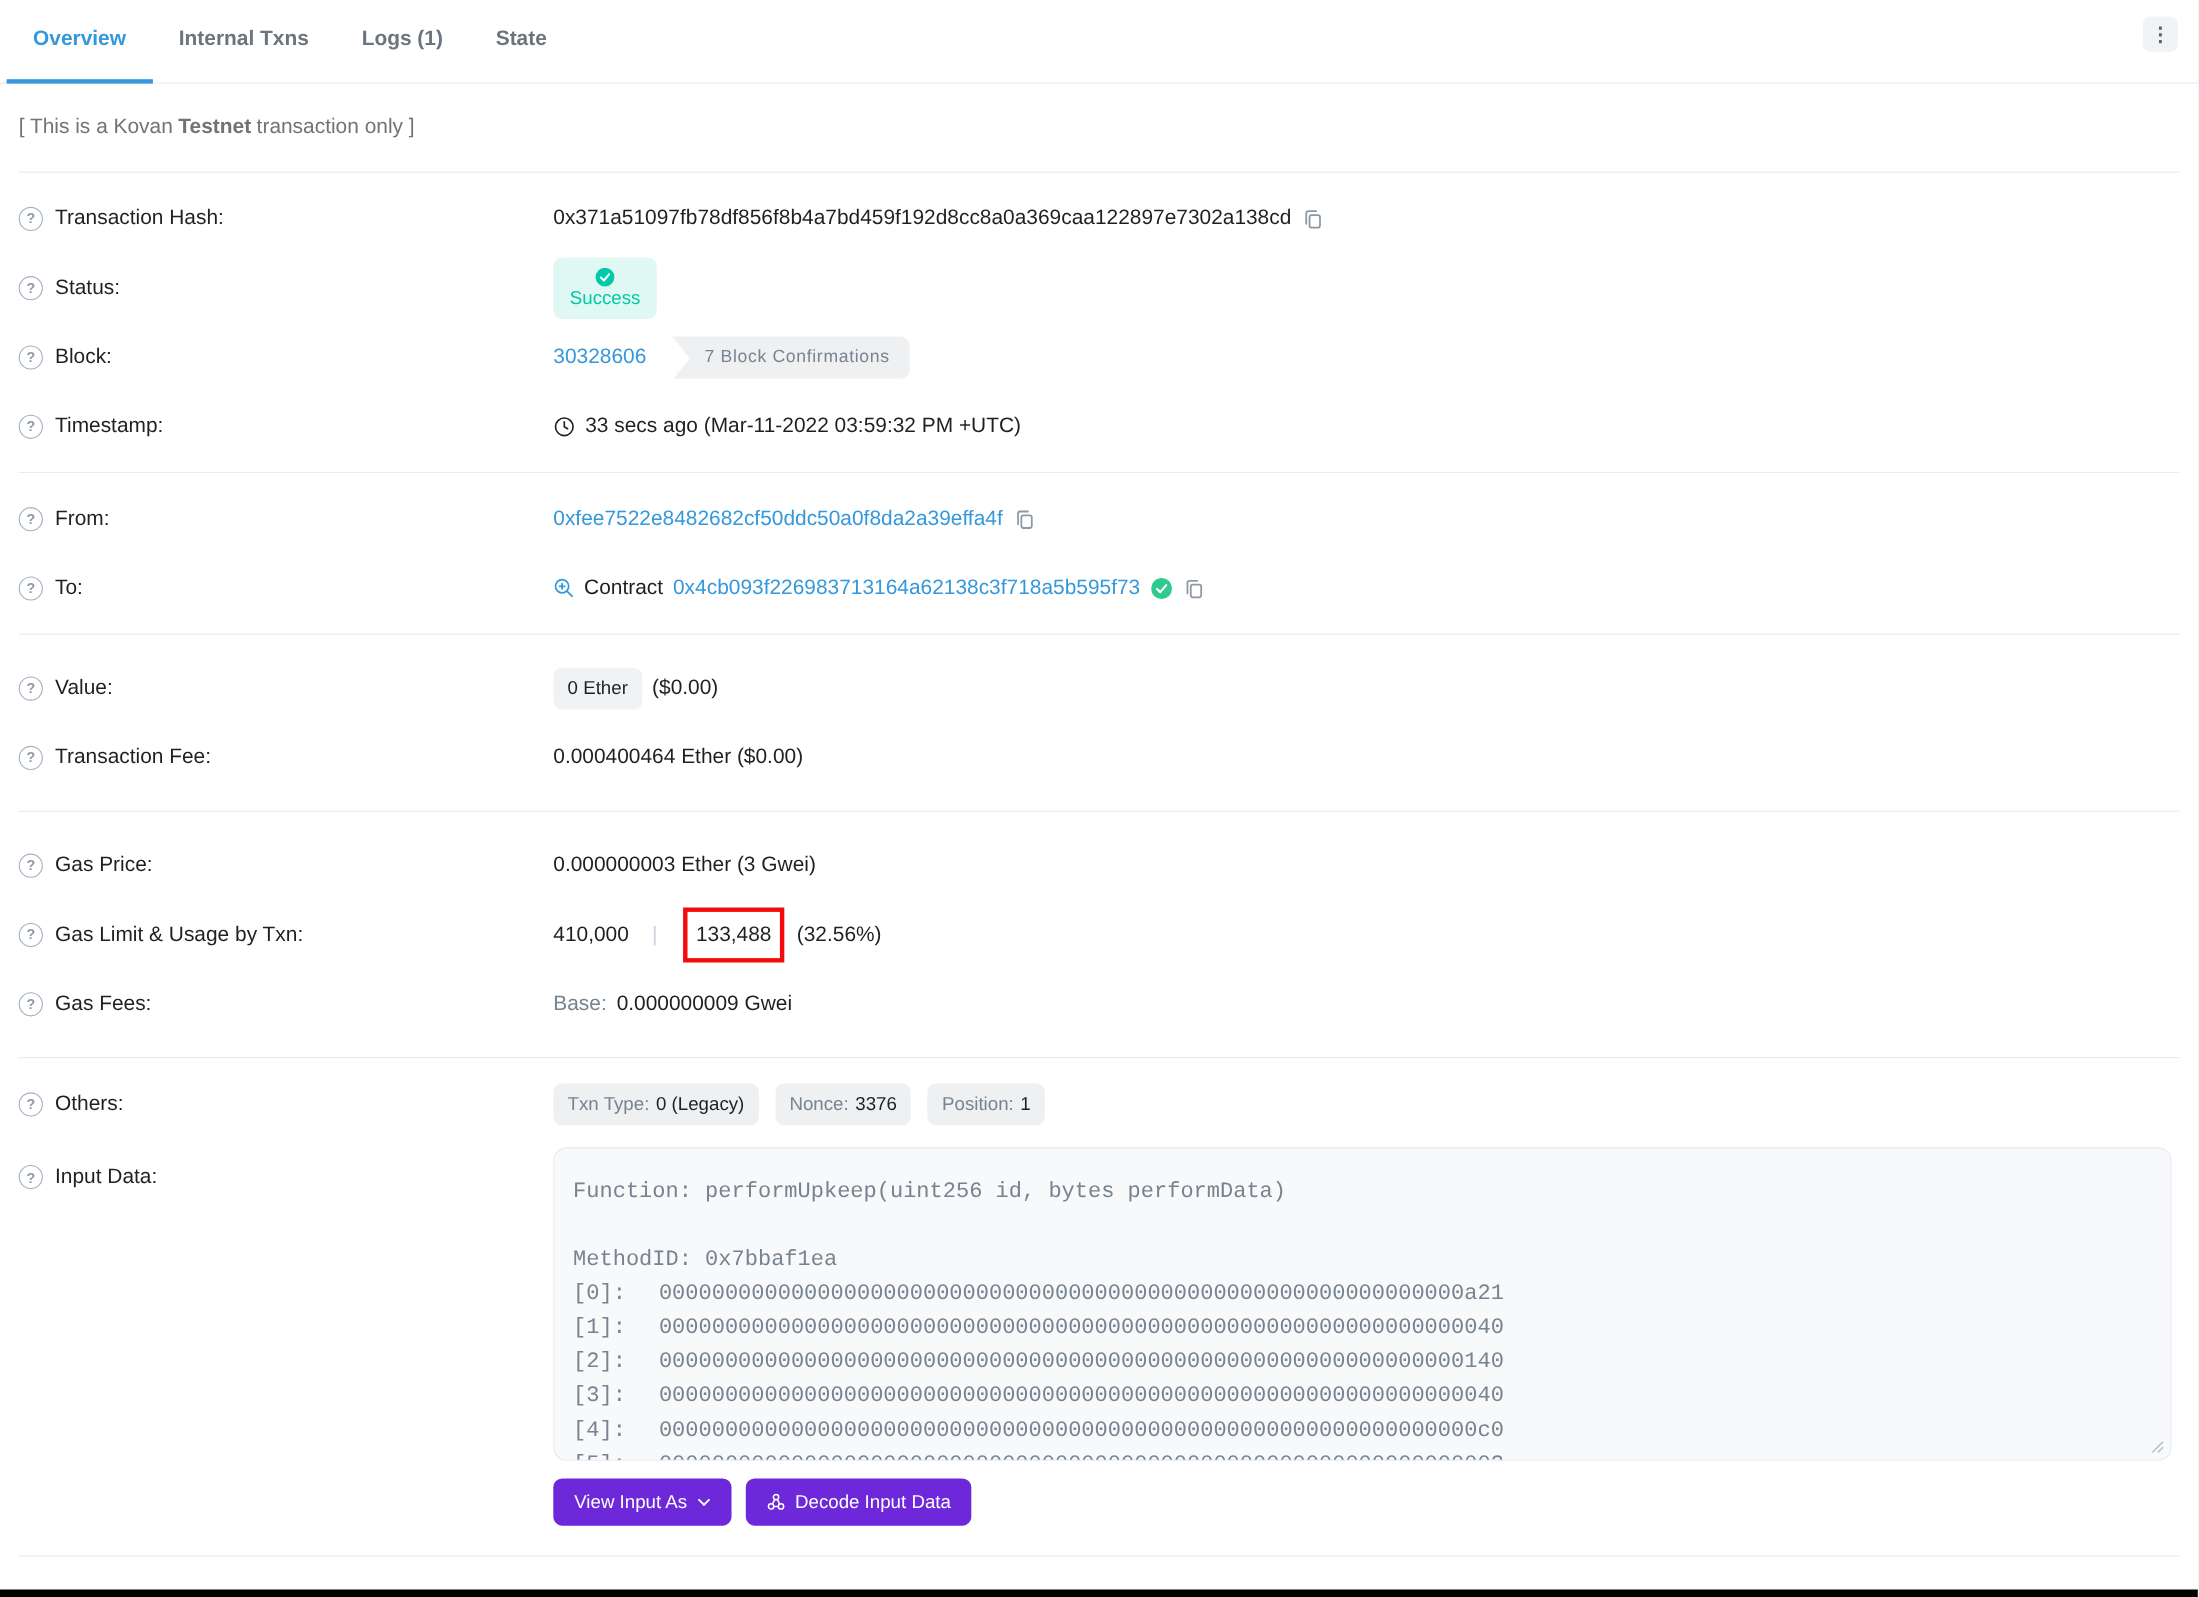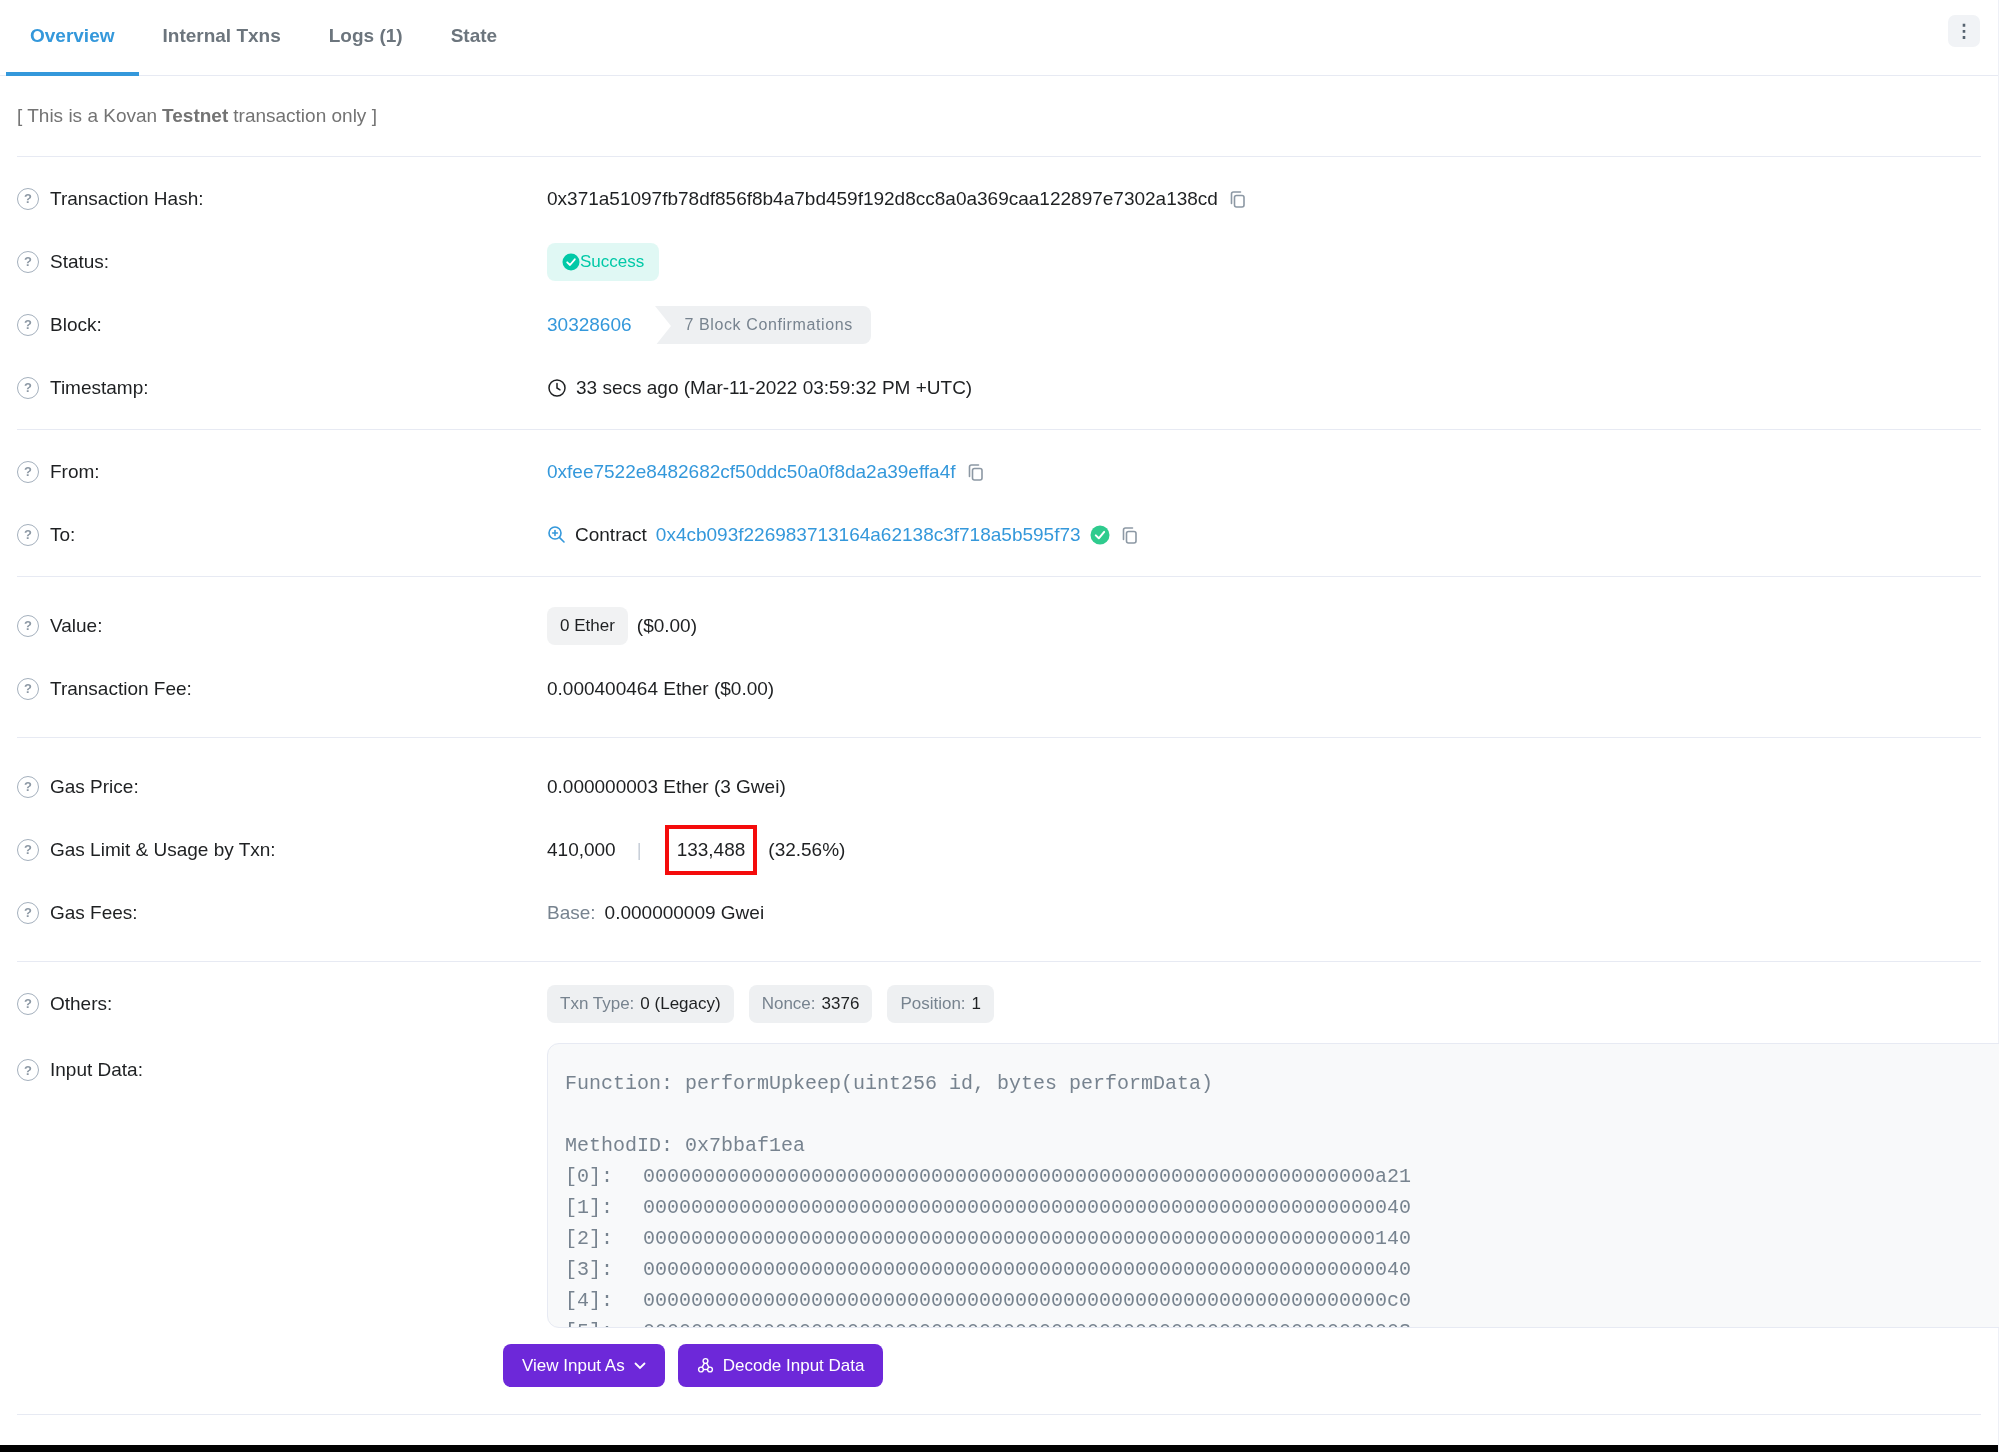--- a/index.html
+++ b/index.html
@@ -35,28 +35,28 @@
   .group { padding:10px 17px; }
   .group.pad-lg { padding:17px 17px; }
   .row { display:flex; align-items:center; min-height:63px; }
   .row.top { align-items:flex-start; }
   .row.top .row-label { padding-top:16px; }
   .row-label { display:flex; align-items:center; gap:11px; flex:0 0 486px; font-size:19px; color:#1e2022; }
   .help {
     width:22px; height:22px; border:1.5px solid #a4b0bd; border-radius:50%; color:#8c98a4;
     font-size:13px; font-weight:700; display:flex; align-items:center; justify-content:center; flex:none;
   }
-  .row-value { display:flex; align-items:center; gap:9px; flex:1; font-size:19px; flex-wrap:wrap;margin-left:44px; }
+  .row-value { display:flex; align-items:center; gap:9px; flex:1; font-size:19px; flex-wrap:wrap; }
   a.link, .link { color:#3498db; text-decoration:none; cursor:pointer; }
   .icon-btn { display:inline-flex; cursor:pointer; }
 
   
   .badge-success {
     display:inline-flex; align-items:center; gap:0; background:rgba(0,201,167,.12); color:#00c9a7;
-    font-size:17px; padding:9px 15px; border-radius:8px;
+    font-size:17px; padding:9px 15px; border-radius:8px;flex-direction:column;
   }
   .badge-confirm {
     position:relative; margin-left:14px; background:#eef0f2; color:#77838f; font-size:16px;
     letter-spacing:.6px; padding:10px 18px 10px 30px; border-radius:0 8px 8px 0;
   }
   .badge-confirm::before {
     content:""; position:absolute; left:0; top:0; width:0; height:0;
     border-top:20px solid transparent; border-bottom:20px solid transparent; border-left:16px solid #fff;
   }
   .badge-gray { background:#f1f2f3; color:#1e2022; font-size:17px; padding:9px 13px; border-radius:8px; }

